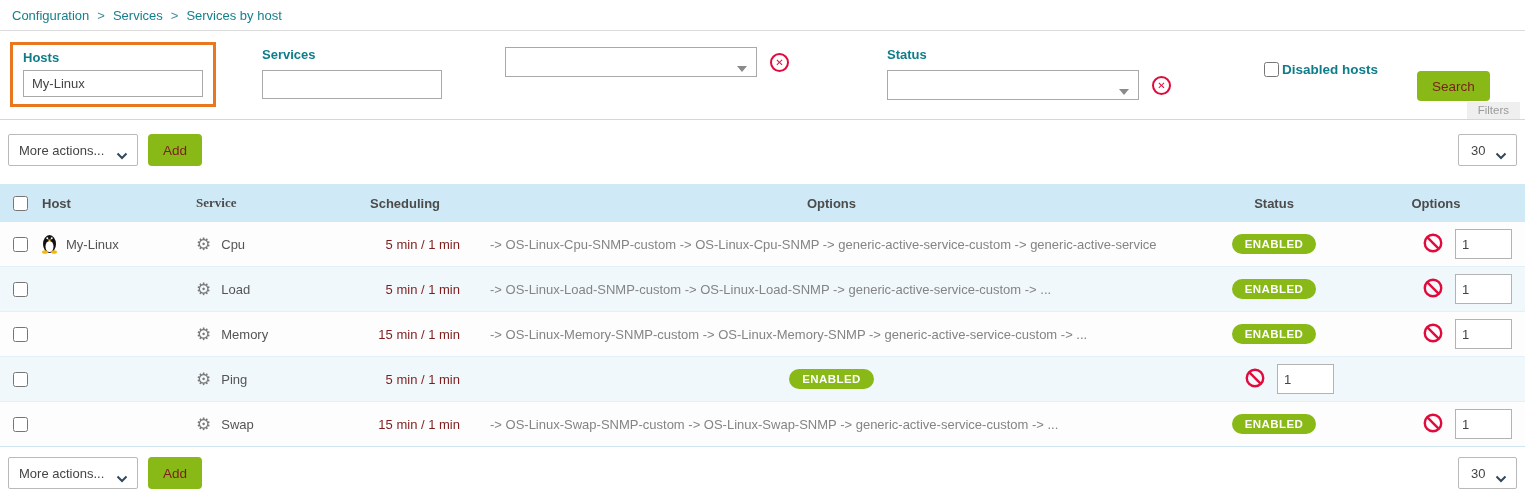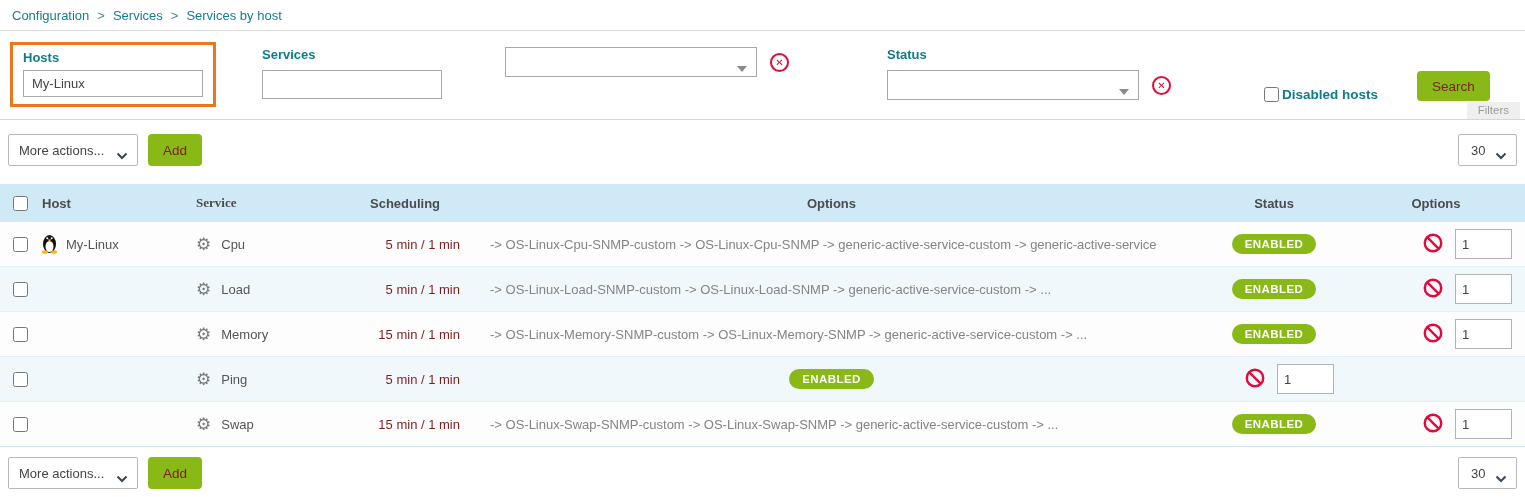--- a/index.html
+++ b/index.html
@@ -24,21 +24,21 @@
                border:3px solid #e8771f; padding:5px 10px; }
   .hosts-box .flabel { margin-bottom:5px; }
   .hosts-box .ftext { width:180px; height:27px; }
   .combo-row { display:flex; align-items:center; gap:13px; }
   .combo { position:relative; width:252px; height:30px; border:1px solid #a9a9a9;
            background:#fff; cursor:pointer; }
   .combo .caret { position:absolute; right:9px; top:11px; }
   .clear-icon { width:19px; height:19px; border:2px solid #e00b3c; border-radius:50%;
                 color:#e00b3c; font-size:10px; font-weight:bold; display:flex;
                 align-items:center; justify-content:center; cursor:pointer; background:#fff; }
-  .disabled-hosts { position:absolute; left:1264px; top:56px; display:flex;
+  .disabled-hosts { position:absolute; left:1264px; top:31px; display:flex;
                     align-items:center; gap:3px; }
   .disabled-hosts input { width:15px; height:15px; cursor:pointer; }
   .disabled-hosts .flabel { margin:0; font-size:13.5px; }
   .btn-green { background:#88b917; color:#7f1d1d; border:none; border-radius:4px;
                font-size:13.5px; padding:0 15px; height:30px; cursor:pointer;
                font-family:inherit; }
   .search-btn { position:absolute; left:1417px; top:40px; height:30px; }
   .filters-tab { position:absolute; right:5px; bottom:0; background:#efefef;
                  color:#9a9a9a; font-size:11.5px; padding:2px 11px 3px; }
 

